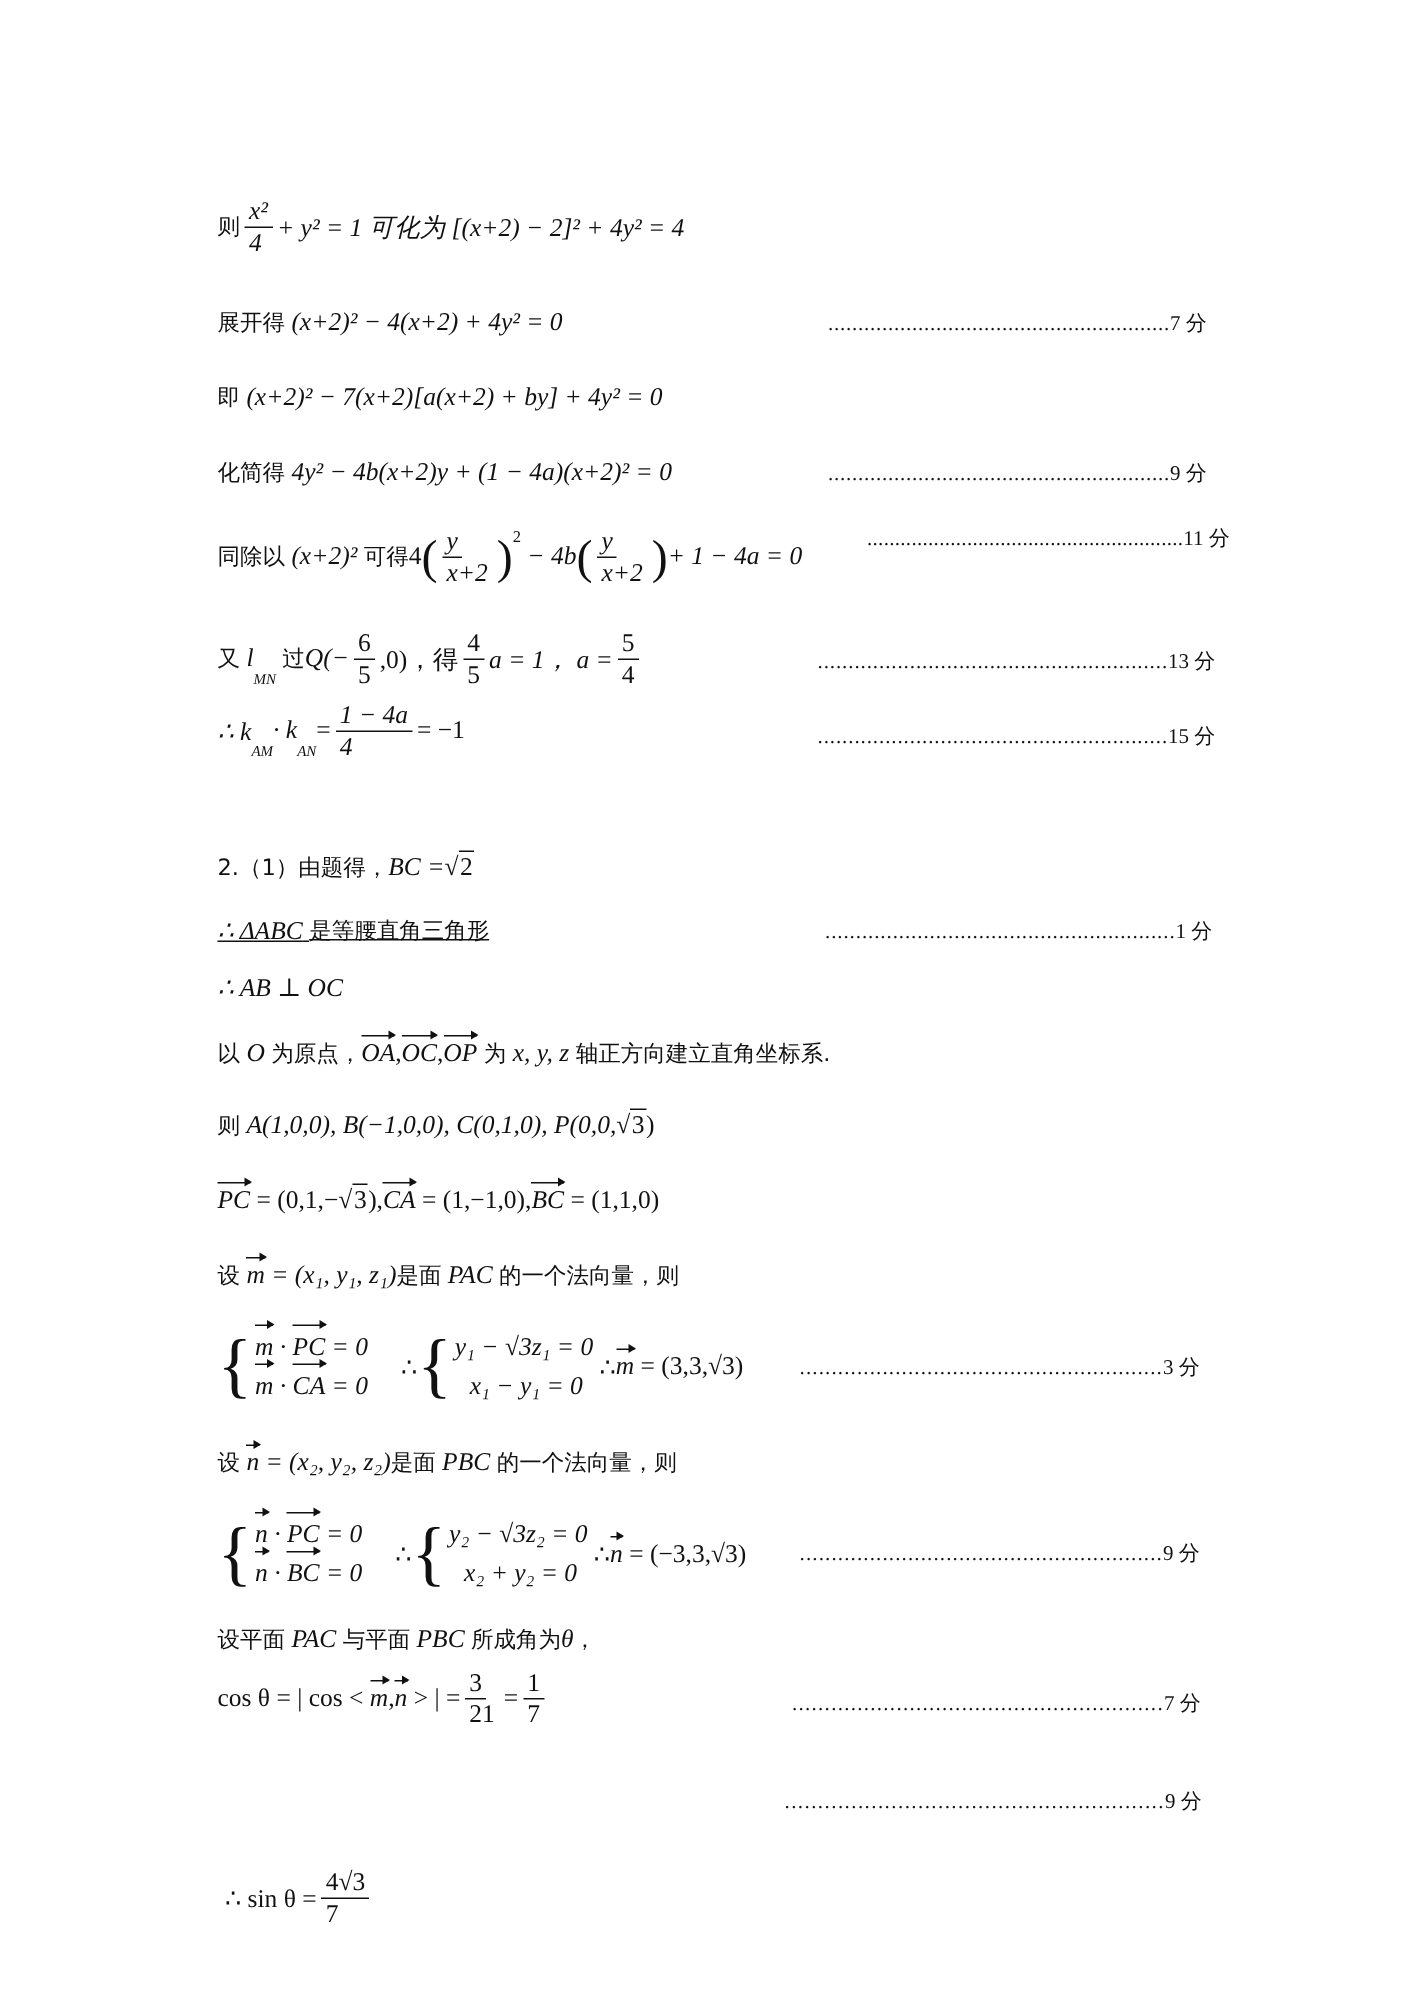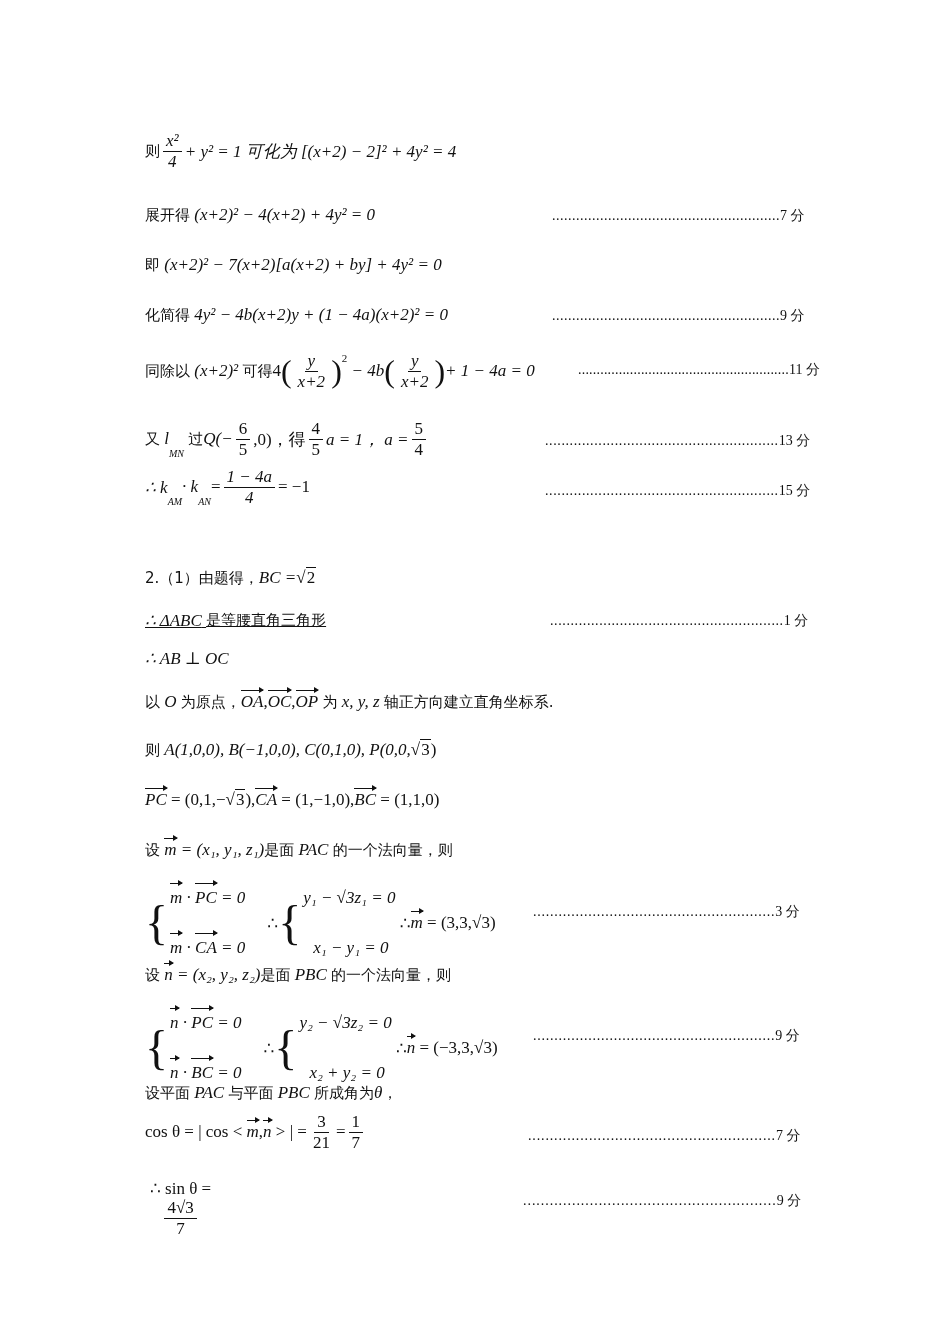--- a/index.html
+++ b/index.html
@@ -1,29 +1,29 @@
 <!DOCTYPE html>
 <html><head>
 <meta charset="utf-8">
 <style>
   html, body { margin:0; padding:0; background:#ffffff; }
   body { width:950px; height:1343px; position:relative; overflow:hidden;
          font-family:"Liberation Serif","DejaVu Serif",serif; color:#111; }
   .line { position:absolute; left:145px; font-size:17px; white-space:nowrap; display:flex; align-items:center; }
   .i { font-style:italic; }
   .cn { font-family:"DejaVu Sans","Liberation Sans",sans-serif; font-size:15px; }
-  .frac { display:inline-flex; flex-direction:column; align-items:center; vertical-align:middle; margin:0 3px; line-height:1.05; }
+  .frac { display:inline-flex; flex-direction:column; align-items:flex-start; vertical-align:middle; margin:0 3px; line-height:1.05; }
   .frac .num { border-bottom:1px solid #111; padding:0 3px 1px; }
   .frac .den { padding:1px 3px 0; }
   sup { font-size:11px; }
   sub { font-size:10px; }
   .score { position:absolute; font-size:14px; white-space:nowrap; color:#111; }
   .score .dots { letter-spacing:0.5px; }
   .big { font-size:32px; line-height:1; font-weight:200; }
-  .sys { display:inline-flex; flex-direction:column; line-height:1.55; margin-left:2px;gap:24px; }
+  .sys { display:inline-flex; flex-direction:column; line-height:1.55; margin-left:2px; }
   .vec { position:relative; display:inline-block; }
   .vec::before { content:""; position:absolute; left:0; right:0; top:-2px; border-top:1px solid #111; }
   .vec::after { content:""; position:absolute; right:-1px; top:-5px; border-left:5px solid #111; border-top:3px solid transparent; border-bottom:3px solid transparent; }
   .sqrt { display:inline-block; }
   .sqrt .rad { border-top:1px solid #111; padding:0 1px; }
 </style>
 </head>
 <body>
 
 <div class="line" style="top:132px;">
@@ -54,21 +54,21 @@
   <span>4</span><span class="big">(</span><span class="frac i">
       <span class="num">y</span>
       <span class="den">x+2</span>
     </span><span class="big">)</span><sup style="align-self:flex-start">2</sup>
   &nbsp;<span class="i">− 4b</span><span class="big">(</span><span class="frac i">
       <span class="num">y</span>
       <span class="den">x+2</span>
     </span><span class="big">)</span>
   <span class="i">+ 1 − 4a = 0</span>
 </div>
-<div class="score" style="left:578px;top:361px;"><span class="dots" style="letter-spacing:0.2px">.........................................................</span><span>11 分</span></div>
+<div class="score" style="left:578px;top:350px;"><span class="dots" style="letter-spacing:0.2px">.........................................................</span><span>11 分</span></div>
 
 <div class="line" style="top:420px;">
   <span class="cn">又</span>&nbsp;<span class="i">l</span><sub class="i" style="align-self:flex-end">MN</sub>&nbsp;<span class="cn">过</span>
   <span class="i">Q(−</span><span class="frac">
       <span class="num">6</span>
       <span class="den">5</span>
     </span><span>,0)，得</span>
   <span class="frac">
       <span class="num">4</span>
       <span class="den">5</span>
@@ -174,20 +174,20 @@
       <span class="num">3</span>
       <span class="den">21</span>
     </span><span>=</span>
   <span class="frac">
       <span class="num">1</span>
       <span class="den">7</span>
     </span>
 </div>
 <div class="score" style="left:528px;top:1127px;"><span class="dots" style="letter-spacing:0.85px">.........................................................</span><span>7 分</span></div>
 
-<div class="line" style="top:1178px;left:150px;flex-direction:column;">
+<div class="line" style="top:1246px;left:150px;">
   <span>∴ sin θ =</span>
   <span class="frac">
       <span class="num">4√3</span>
       <span class="den">7</span>
     </span>
 </div>
 <div class="score" style="left:523px;top:1192px;"><span class="dots" style="letter-spacing:0.95px">.........................................................</span><span>9 分</span></div>
 
 </body></html>

